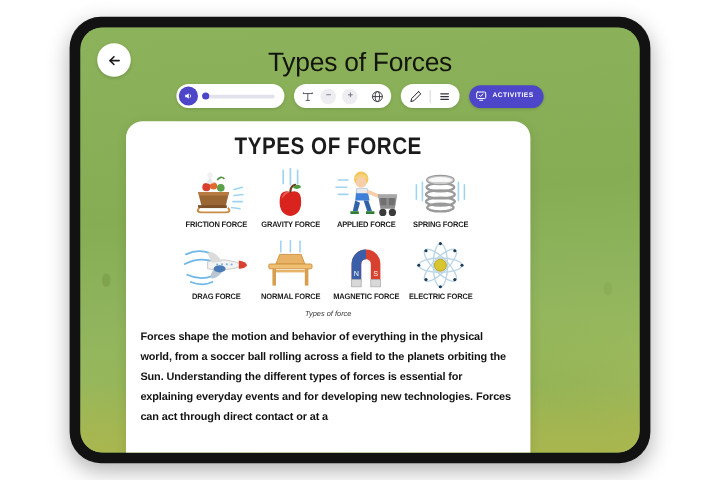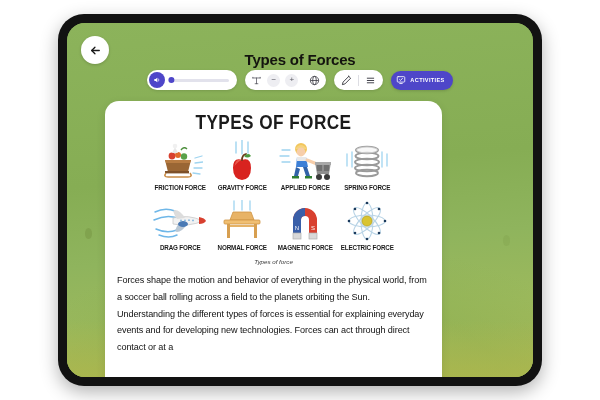--- a/index.html
+++ b/index.html
@@ -63,26 +63,25 @@
     border-radius: 50%;
     display: flex; align-items: center; justify-content: center;
     box-shadow: 0 1px 3px rgba(0,0,0,0.18);
     cursor: pointer;
     z-index: 4;
   }
   #page-title {
     position: absolute;
     left: 0; right: 0; top: 16px;
     text-align: center;
-    font-size: 15px;
-    font-weight: bold;
+    font-size: 22px;
+    font-weight: normal;
     letter-spacing: -0.2px;
     color: #14140f;
     z-index: 3;
-    margin-top: 12px;
   }
 
   
   #toolbar {
     position: absolute;
     left: 0; right: 0; top: 47px;
     display: flex;
     justify-content: center;
     align-items: center;
     gap: 8px;
@@ -206,21 +205,21 @@
   #figure-caption {
     text-align: center;
     font-size: 6.2px;
     font-style: italic;
     color: #3a3a3a;
     margin-top: 7px;
   }
   #body-text {
     margin: 7px 12px 0 12px;
     font-size: 9.1px;
-    font-weight: normal;
+    font-weight: bold;
     line-height: 1.85;
     color: #121212;
     letter-spacing: -0.1px;
   }
 </style>
 </head>
 <body>
 
 <div id="tablet-frame">
   <div id="tablet-screen">

